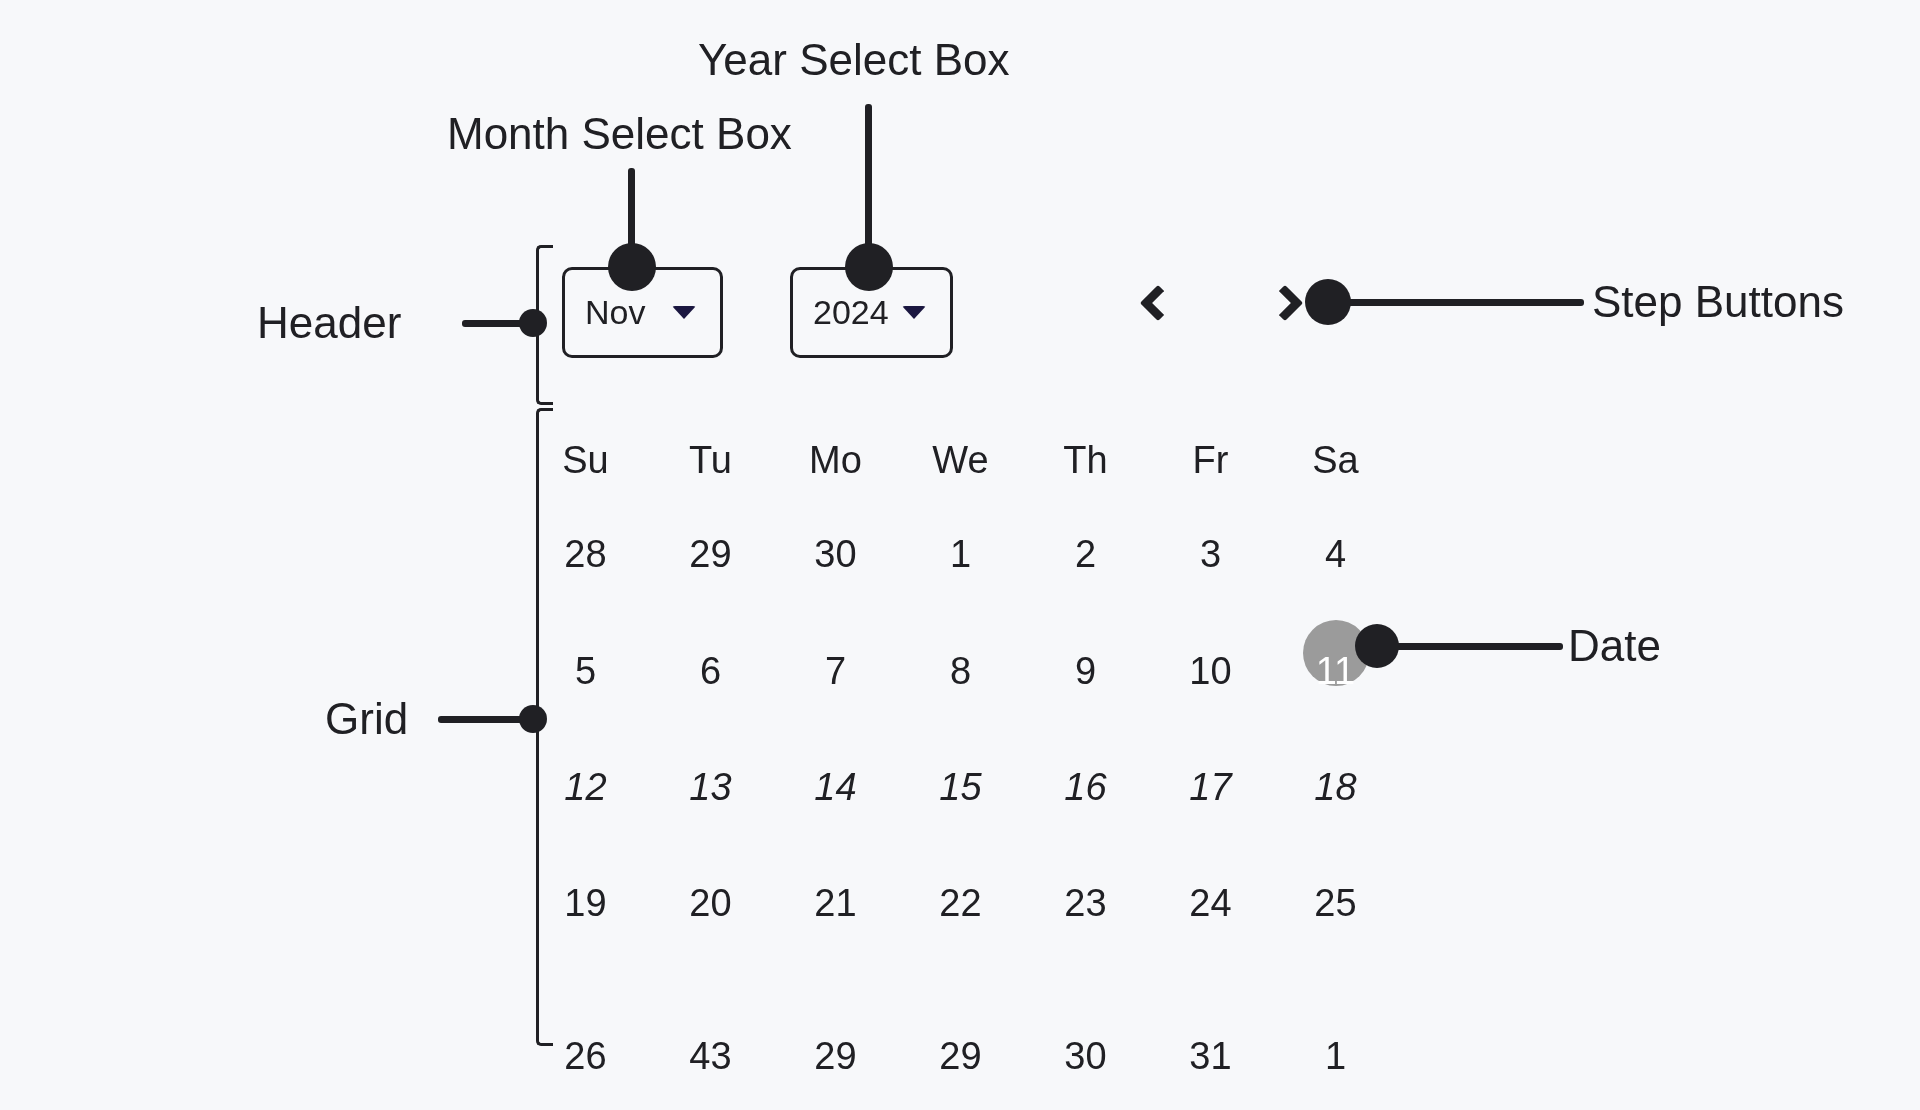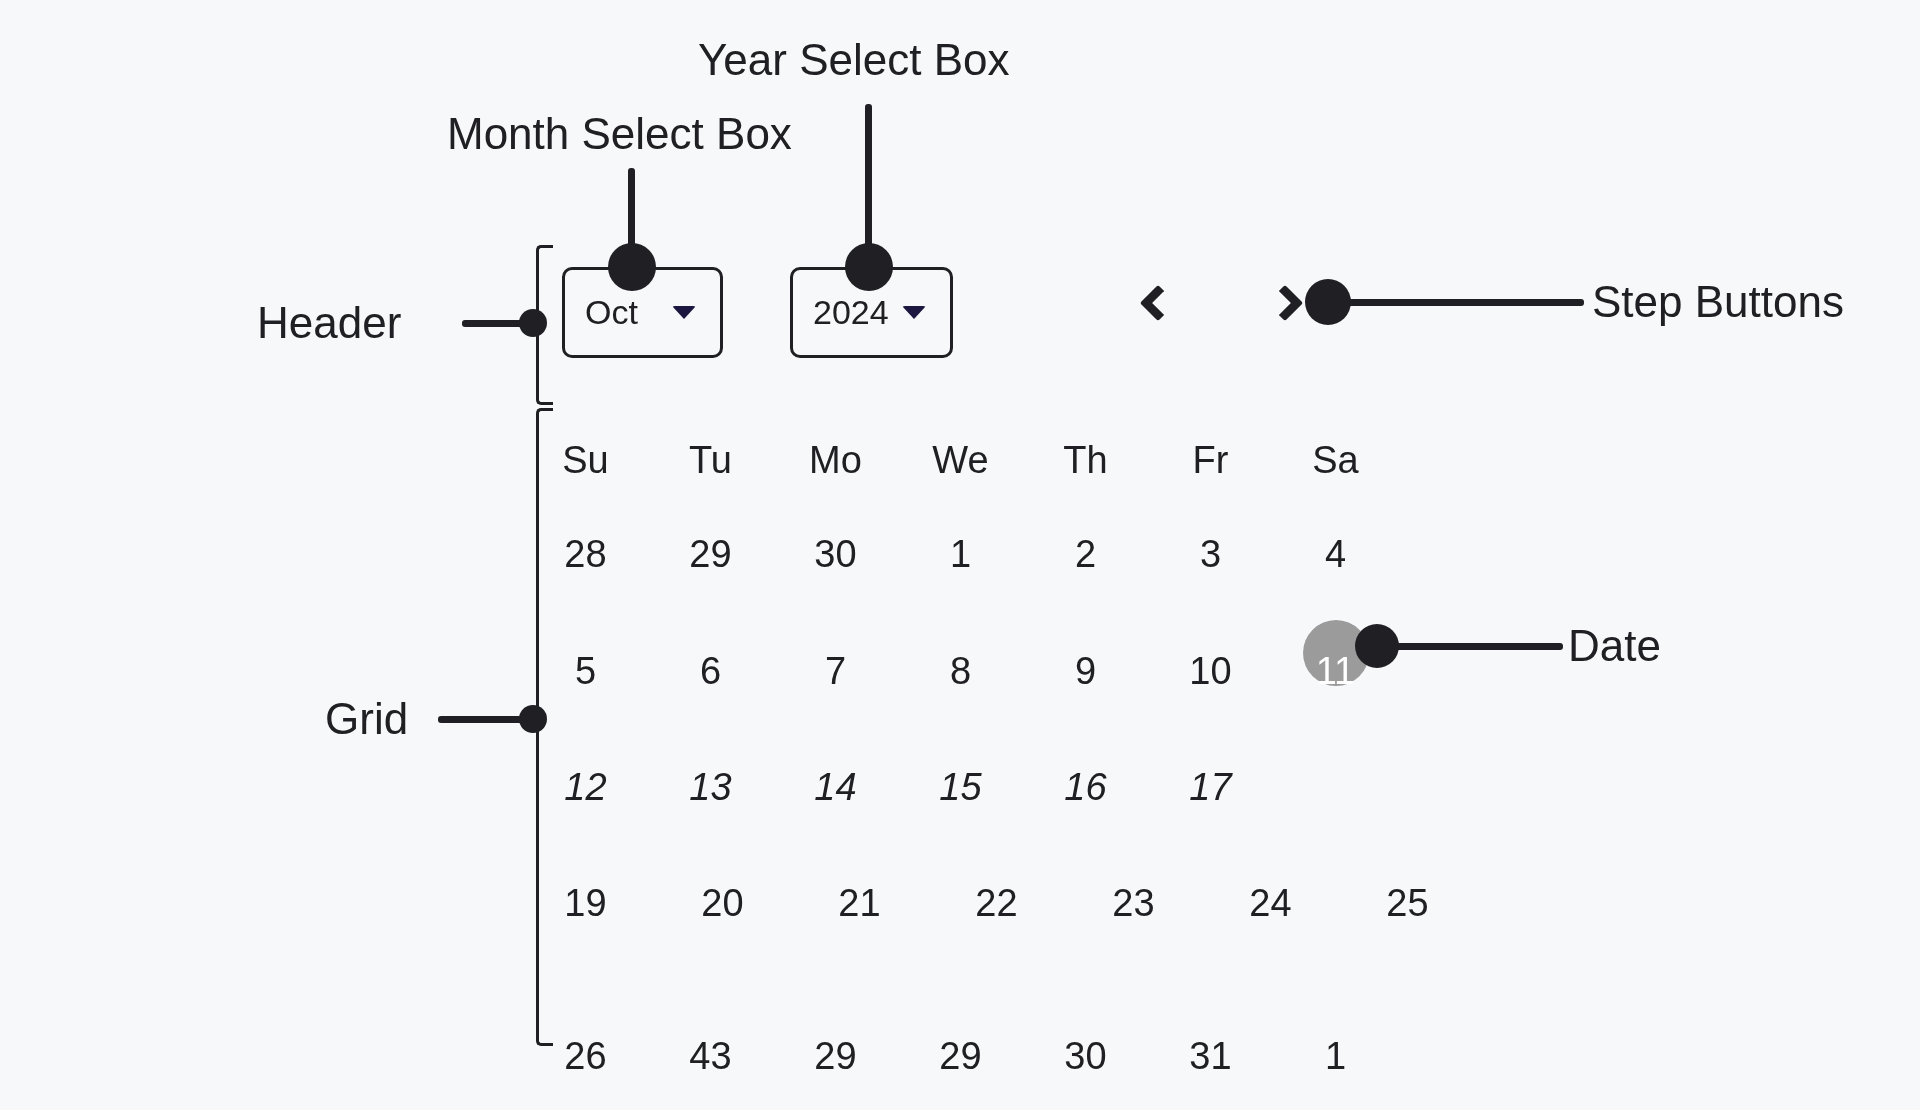--- a/index.html
+++ b/index.html
@@ -65,21 +65,21 @@
   .cell .num{position:relative;z-index:2;margin-top:36px;}
   .sel-circle{
     position:absolute;left:50%;top:50%;width:66px;height:66px;margin:-33px 0 0 -33px;
     background:var(--sel-bg);border-radius:50%;z-index:1;
   }
   .cell.selected .num{color:var(--sel-text);}
   .row-wd{top:384px;}
   .row-0{top:478px;}
   .row-1{top:595px;}
   .row-2{top:711px;font-style:italic;}
-  .row-3{top:827px;gap:12px;}
+  .row-3{top:827px;}
   .row-4{top:980px;}
 </style>
 </head>
 <body>
 
 <div class="canvas">
 
   <div class="ann" style="left:698px;top:34px;">Year Select Box</div>
   <div class="ann" style="left:447px;top:108px;">Month Select Box</div>
   <div class="ann" style="left:257px;top:297px;">Header</div>
@@ -91,21 +91,21 @@
   <div class="cl-line" style="left:628px;top:168px;width:7px;height:100px;"></div>
   <div class="cl-line" style="left:462px;top:320px;width:72px;height:7px;"></div>
   <div class="cl-line" style="left:1328px;top:299px;width:256px;height:7px;"></div>
   <div class="cl-line" style="left:438px;top:716px;width:96px;height:7px;"></div>
   <div class="cl-line" style="left:1377px;top:643px;width:186px;height:7px;"></div>
 
   <div class="bracket" style="left:536px;top:245px;height:154px;"></div>
   <div class="bracket" style="left:536px;top:408px;height:632px;"></div>
 
   <div class="select-box" style="left:562px;width:161px;">
-    <span class="select-value">Oct</span>
+    <span class="select-value">Nov</span>
     <span class="caret"></span>
   </div>
   <div class="select-box" style="left:790px;width:163px;">
     <span class="select-value">2024</span>
     <span class="caret"></span>
   </div>
   <div class="step-btn" style="left:1129px;">
     <span class="chev chev-left"></span>
   </div>
   <div class="step-btn" style="left:1266px;">
@@ -194,20 +194,23 @@
           <span class="num">14</span>
         </div>
         <div class="cell date">
           <span class="num">15</span>
         </div>
         <div class="cell date">
           <span class="num">16</span>
         </div>
         <div class="cell date">
           <span class="num">17</span>
+        </div>
+        <div class="cell date">
+          <span class="num">18</span>
         </div>
       </div>
     <div class="cal-row row-3">
         <div class="cell date">
           <span class="num">19</span>
         </div>
         <div class="cell date">
           <span class="num">20</span>
         </div>
         <div class="cell date">

